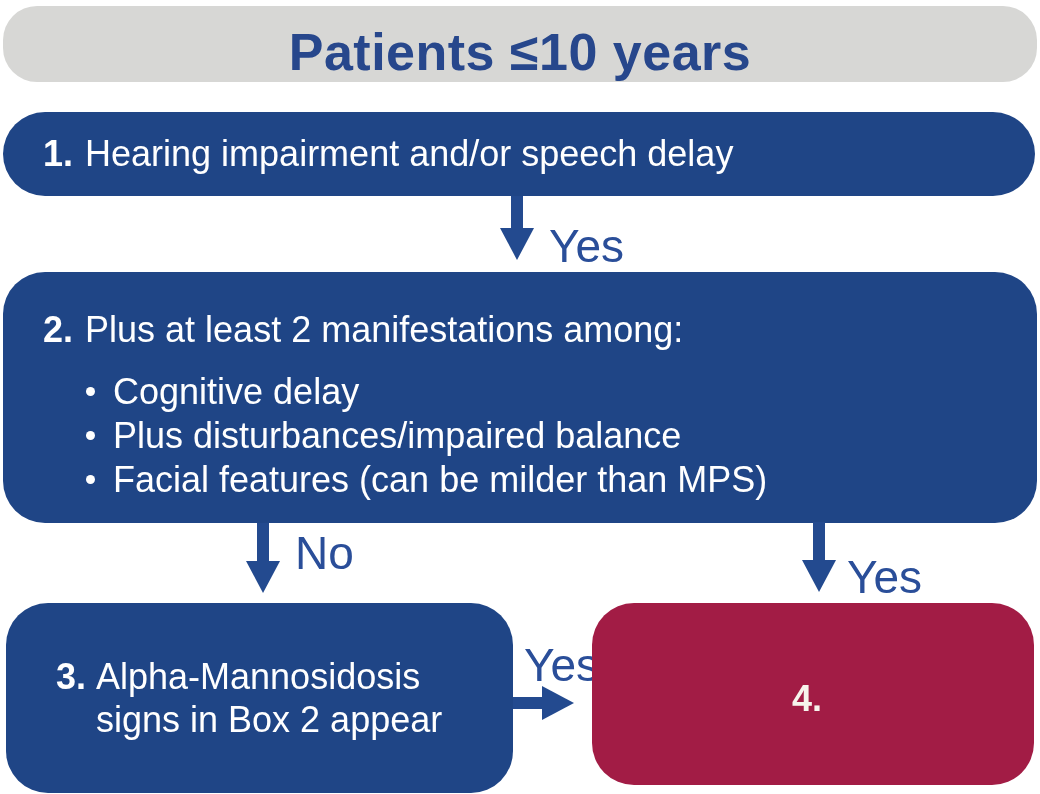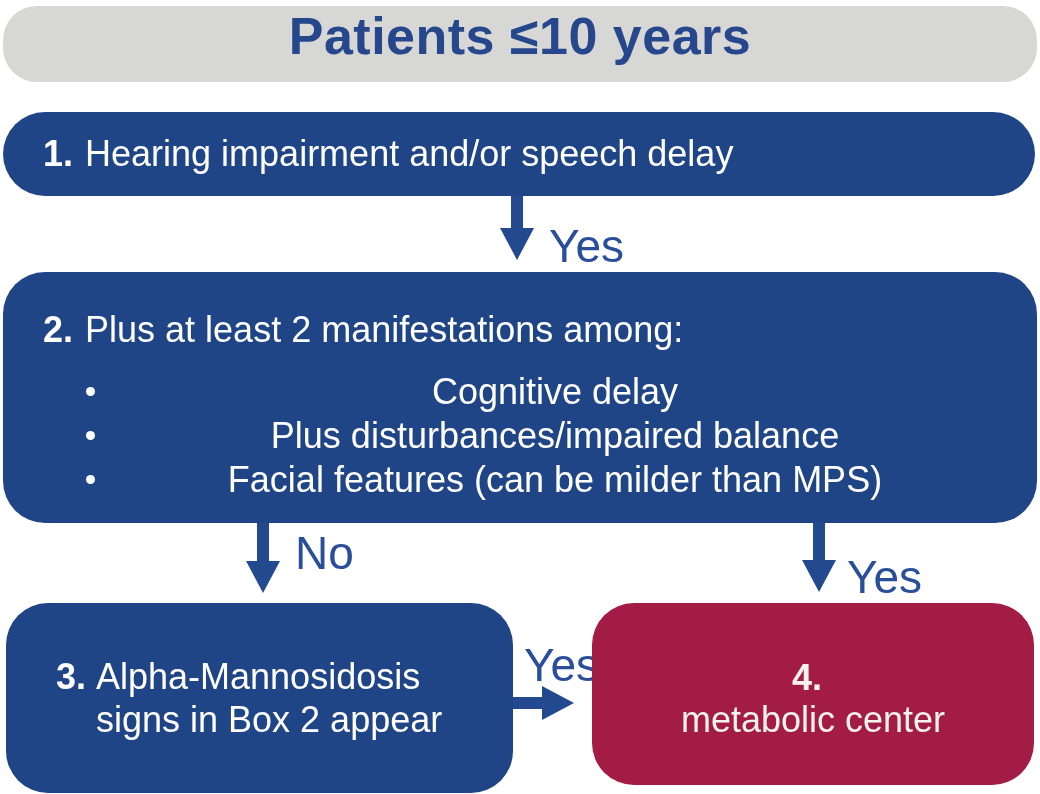--- a/index.html
+++ b/index.html
@@ -12,41 +12,41 @@
     --text-white:#FFFFFF;
     --red-box-text:#F7F3EC;
   }
   *{margin:0;padding:0;box-sizing:border-box;}
   body{background:#fff;font-family:"Liberation Sans","DejaVu Sans",sans-serif;}
   .stage{position:relative;width:1040px;height:794px;background:#fff;overflow:hidden;}
 
   .header{
     position:absolute;left:3px;top:6px;width:1034px;height:76px;
     background:var(--header-bg);border-radius:34px;
-    display:flex;align-items:flex-start;justify-content:center;
+    display:flex;align-items:flex-end;justify-content:center;
   }
   .header-title{font-size:52px;font-weight:bold;color:var(--header-text);letter-spacing:.5px;}
 
   .bluebox{background:var(--box-blue);color:var(--text-white);position:absolute;}
 
   .box1{
     left:3px;top:112px;width:1032px;height:84px;border-radius:42px;
     display:flex;align-items:center;padding-left:40px;
     font-size:36px;
   }
   .num{font-weight:bold;margin-right:12px;}
 
   .box2{
     left:3px;top:272px;width:1034px;height:251px;border-radius:42px;
     padding:36px 40px 0 40px;font-size:36px;
   }
   .box2-title{display:flex;line-height:44px;}
   .bullets{list-style:none;margin-top:18px;}
   .bullets li{
-    position:relative;padding-left:70px;line-height:44px;text-align:center;
+    position:relative;padding-left:70px;line-height:44px;
   }
   .bullets li::before{
     content:"";position:absolute;left:43px;top:17px;width:9px;height:9px;
     border-radius:50%;background:var(--text-white);
   }
 
   .box3{
     left:6px;top:603px;width:507px;height:190px;border-radius:42px;
     display:flex;flex-direction:column;justify-content:center;
     font-size:36px;line-height:43px;
@@ -147,16 +147,15 @@
   <div class="h-arrow">
     <div class="stem"></div>
     <div class="head"></div>
   </div>
   <span class="flow-label label-yes3">Yes</span>
 
   <div class="box4">
     <div class="line1">
       <span class="num">4.</span>
     </div>
-    <div>metabolic center</div>
   </div>
 
 </div>
 
 </body></html>

